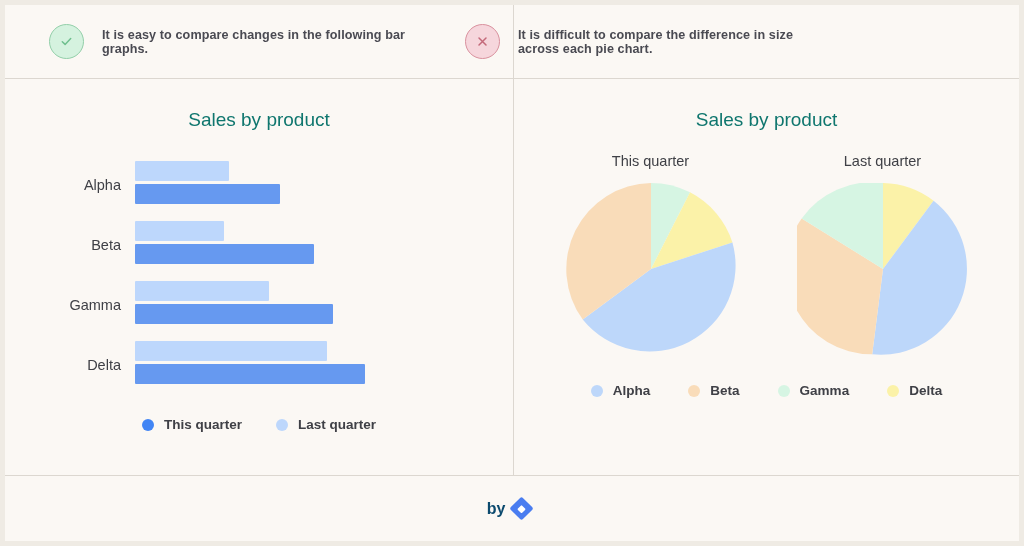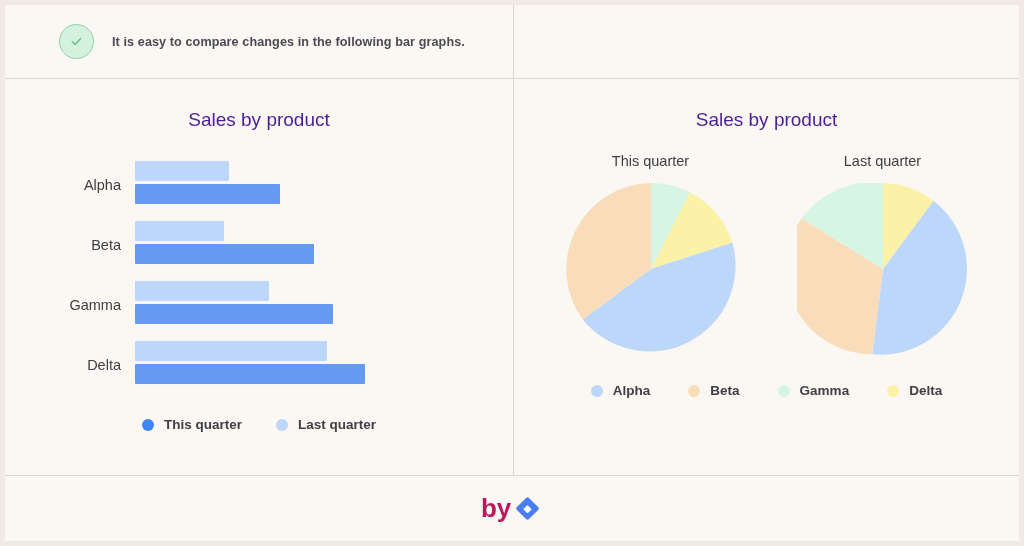--- a/index.html
+++ b/index.html
@@ -10,21 +10,21 @@
     overflow:hidden;
   }
   .frame{
     position:absolute;left:5px;top:5px;
     width:1014px;height:536px;
     background:#FBF8F4;
     box-sizing:border-box;
   }
   
   .header-row{
-    position:absolute;left:11px;top:0;width:828px;height:73px;
+    position:absolute;left:1px;top:0;width:828px;height:73px;
     display:flex;
   }
   .header-cell{
     flex:1 1 0;
     display:flex;align-items:center;
     box-sizing:border-box;
     padding-left:43px;
   }
   .header-cell.right{padding-left:47px;}
   .status-badge{
@@ -52,21 +52,21 @@
   
   .panel{
     position:absolute;top:74px;height:396px;
     box-sizing:border-box;
   }
   .panel-left{left:0;width:508px;}
   .panel-right{left:509px;width:505px;}
   .panel-title{
     text-align:center;
     font-size:19px;
-    color:#4c1d95;
+    color:#0f766e;
     font-weight:400;
     margin-top:30px;
   }
   
   .bars{
     position:relative;
     margin:24px 0 0 0;
   }
   .bar-group{
     display:flex;align-items:center;
@@ -119,21 +119,21 @@
     font-size:14.5px;color:#3F4046;margin-bottom:14px;
   }
   .pie-svg{display:block;margin:0 auto;}
   
   .footer{
     position:absolute;left:0;top:471px;width:1014px;height:65px;
     display:flex;align-items:center;justify-content:center;
   }
   .brand{
     display:flex;align-items:center;
-    font-size:26px;font-weight:700;color:#be185d;
+    font-size:16px;font-weight:700;color:#0c4a6e;
     letter-spacing:-.2px;
   }
   .brand .by{font-weight:700;}
   .diamond{
     width:17px;height:17px;margin:0 7px 0 8px;
     background:#4A7DF0;
     transform:rotate(45deg);
     border-radius:2px;
     display:flex;align-items:center;justify-content:center;
     flex:0 0 auto;
@@ -151,20 +151,28 @@
 
     <div class="header-cell">
       <div class="status-badge badge-ok">
         <svg width="17" height="17" viewBox="0 0 17 17" aria-hidden="true">
           <path d="M4.3 8.8 L7.1 11.4 L12.7 5.6" fill="none" stroke="#6FBF8E" stroke-width="1.5" stroke-linecap="round" stroke-linejoin="round"></path>
         </svg>
       </div>
       <div class="header-text">It is easy to compare changes in the following bar graphs.</div>
     </div>
 
+    <div class="header-cell right">
+      <div class="status-badge badge-bad">
+        <svg width="15" height="15" viewBox="0 0 15 15" aria-hidden="true">
+          <path d="M4 4 L11 11 M11 4 L4 11" fill="none" stroke="#C4697A" stroke-width="1.5" stroke-linecap="round"></path>
+        </svg>
+      </div>
+      <div class="header-text">It is difficult to compare the difference in size across each pie chart.</div>
+    </div>
   </div>
 
   <div class="hline" style="top:73px;"></div>
   <div class="hline" style="top:470px;"></div>
   <div class="vline" style="left:508px;top:0;height:470px;"></div>
 
   <div class="panel panel-left">
 
     <div class="panel-title">Sales by product</div>
 

